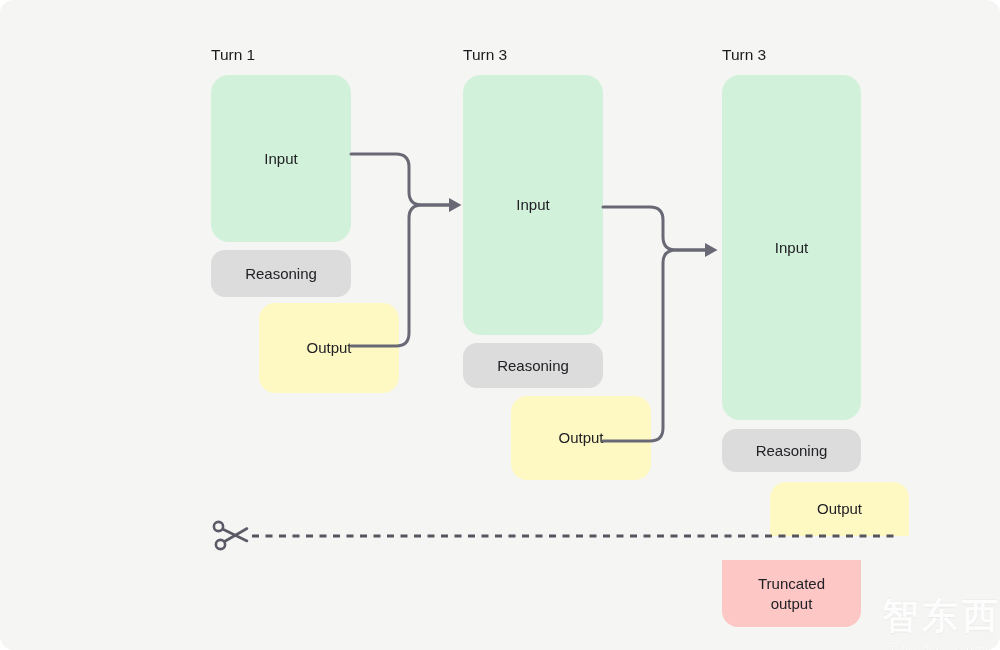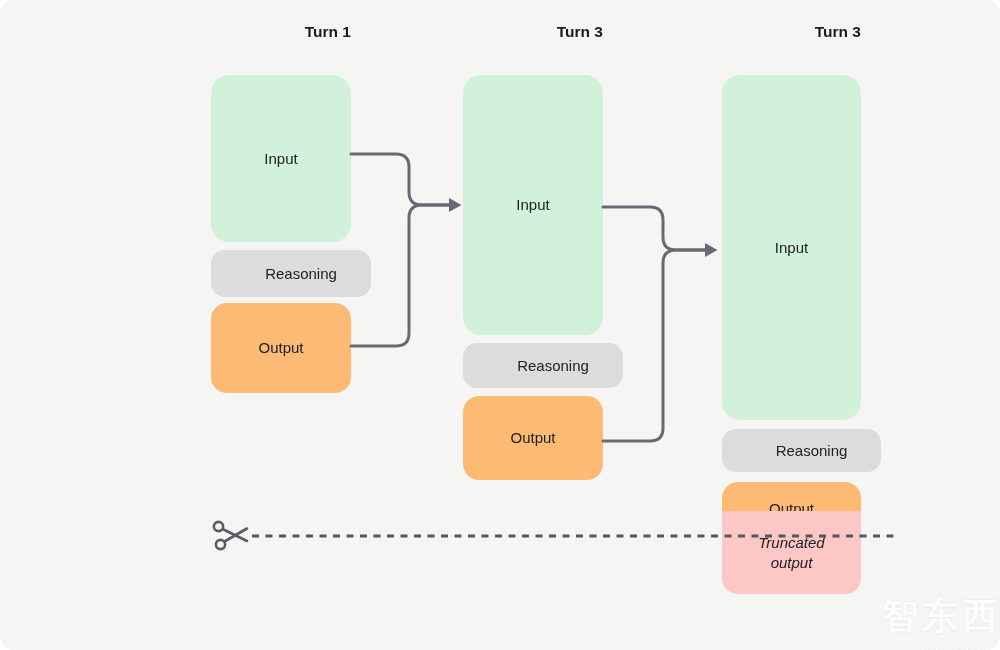--- a/index.html
+++ b/index.html
@@ -11,62 +11,62 @@
   .canvas {
     position: relative;
     width: 1000px;
     height: 650px;
     background: #f5f5f4;
     border-radius: 14px;
     overflow: hidden;
   }
   .col-title {
     position: absolute;
-    top: 22px;
+    top: 45px;
     height: 20px;
     line-height: 20px;
-    text-align: right;
+    text-align: left;
     font-size: 15.5px;
-    font-weight: 700;
+    font-weight: 400;
     color: #1c1c1f;
   }
   .block {
     position: absolute;
     display: flex;
     align-items: center;
     justify-content: center;
     text-align: center;
     font-size: 15px;
     color: #212126;
     border-radius: 16px;
     line-height: 20px;
   }
   .block-input    { background: #d2f1da; border-radius: 18px; }
-  .block-reason   { background: #dcdcdd; border-radius: 14px; padding-left: 20px; }
-  .block-output   { background: #fdba74; }
+  .block-reason   { background: #dcdcdd; border-radius: 14px; }
+  .block-output   { background: #fef9c3; margin-left: 48px; }
   .block-trunc    { background: #fcc7c5; padding: 0 18px; box-sizing: border-box; }
 
   
   .t1-title  { left: 211px; width: 140px; }
   .t1-input  { left: 211px; top: 75px;  width: 140px; height: 167px; }
   .t1-reason { left: 211px; top: 250px; width: 140px; height: 47px; }
   .t1-output { left: 211px; top: 303px; width: 140px; height: 90px; }
 
   
   .t2-title  { left: 463px; width: 140px; }
   .t2-input  { left: 463px; top: 75px;  width: 140px; height: 260px; }
   .t2-reason { left: 463px; top: 343px; width: 140px; height: 45px; }
   .t2-output { left: 463px; top: 396px; width: 140px; height: 84px; }
 
   
   .t3-title  { left: 722px; width: 139px; }
   .t3-input  { left: 722px; top: 75px;  width: 139px; height: 345px; }
   .t3-reason { left: 722px; top: 429px; width: 139px; height: 43px; }
   .t3-output { left: 722px; top: 482px; width: 139px; height: 54px; border-radius: 16px 16px 0 0; }
-  .t3-trunc  { left: 722px; top: 511px; width: 139px; height: 83px; border-radius: 0 0 16px 16px; font-style: italic; }
+  .t3-trunc  { left: 722px; top: 560px; width: 139px; height: 67px; border-radius: 0 0 16px 16px; }
 
   .context-label {
     position: absolute;
     left: 40px;
     top: 514px;
     width: 155px;
     text-align: right;
     color: #1b1b1e;
     font-size: 15.5px;
     line-height: 22px;

